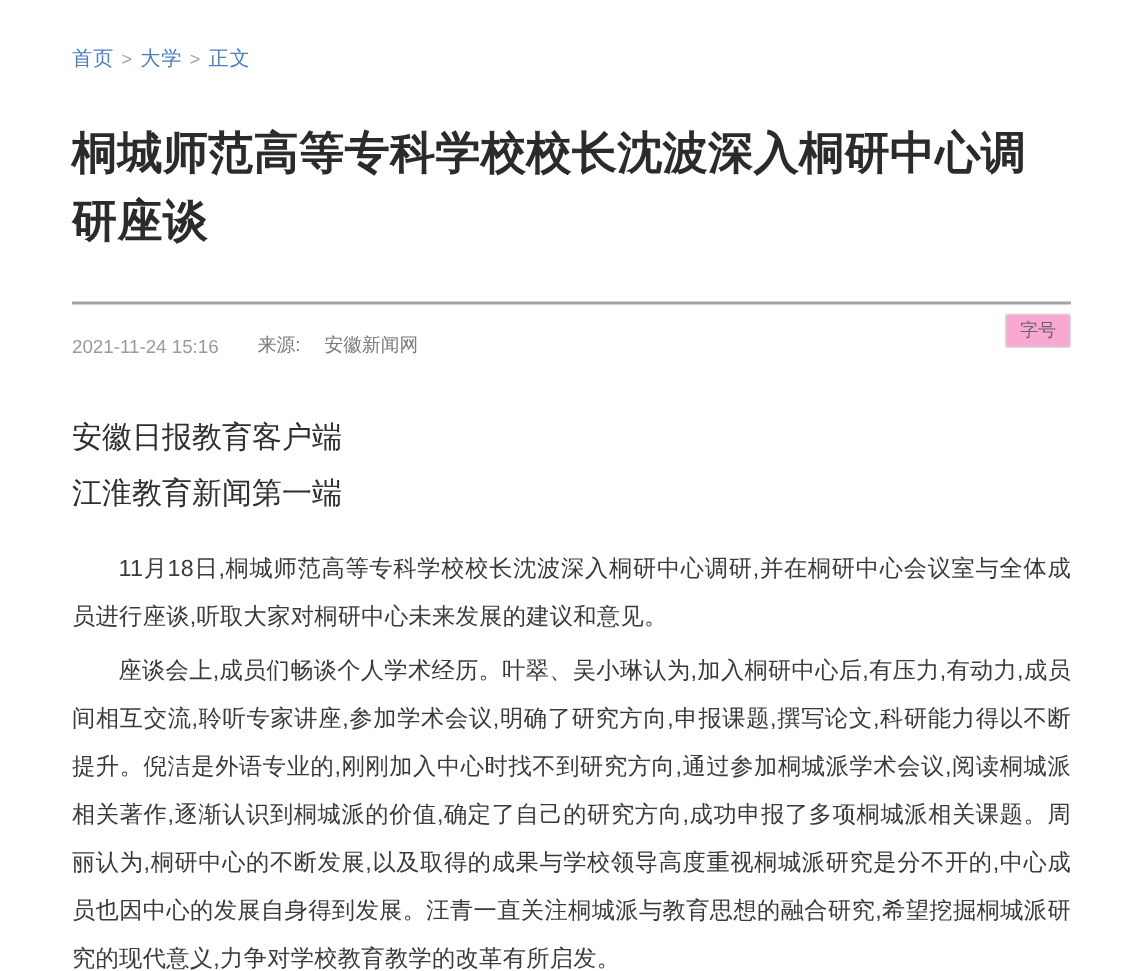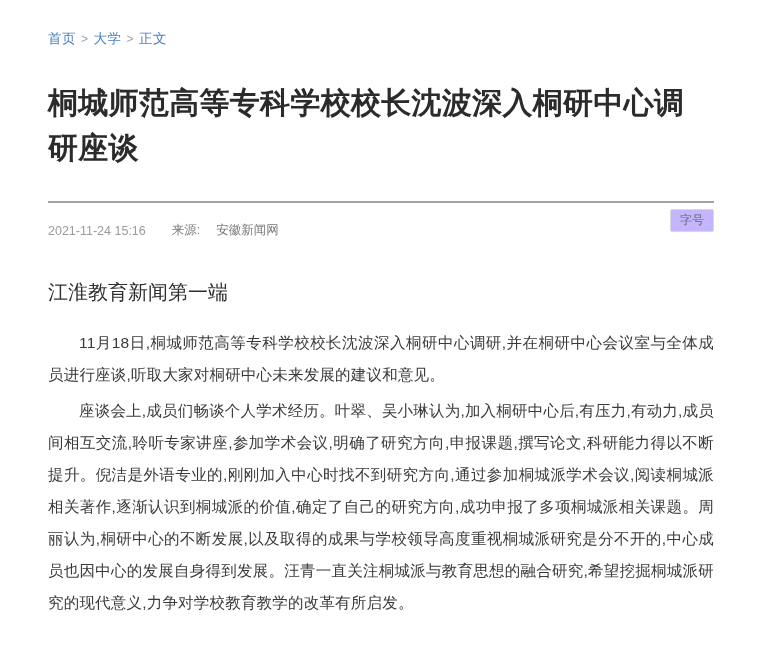--- a/index.html
+++ b/index.html
@@ -75,21 +75,21 @@
   .fontsize-box {
     position: absolute;
     right: 0;
     top: 6px;
     border: 1px solid #d8d8d8;
     border-radius: 2px;
     font-size: 12px;
     color: #666666;
     padding: 4px 9px;
     line-height: 1.1;
-    background: #c4b5fd;
+    background: #f9a8d4;
   }
   
   .lead-row {
     margin-top: 22px;
     display: flex;
     align-items: flex-start;
     justify-content: space-between;
   }
   .lead-text {
     font-size: 20px;
@@ -163,20 +163,21 @@
 
   <div class="meta-bar">
     <span class="meta-date">2021-11-24 15:16</span>
     <span class="meta-source">来源:</span>
     <span class="meta-source" style="margin-left:16px;">安徽新闻网</span>
     <div class="fontsize-box">字号</div>
   </div>
 
   <div class="lead-row">
     <div class="lead-text">
+      <div>安徽日报教育客户端</div>
       <div>江淮教育新闻第一端</div>
     </div>
   </div>
 
   <div class="body-text">
     <p>11月18日,桐城师范高等专科学校校长沈波深入桐研中心调研,并在桐研中心会议室与全体成员进行座谈,听取大家对桐研中心未来发展的建议和意见。</p>
     <p>座谈会上,成员们畅谈个人学术经历。叶翠、吴小琳认为,加入桐研中心后,有压力,有动力,成员间相互交流,聆听专家讲座,参加学术会议,明确了研究方向,申报课题,撰写论文,科研能力得以不断提升。倪洁是外语专业的,刚刚加入中心时找不到研究方向,通过参加桐城派学术会议,阅读桐城派相关著作,逐渐认识到桐城派的价值,确定了自己的研究方向,成功申报了多项桐城派相关课题。周丽认为,桐研中心的不断发展,以及取得的成果与学校领导高度重视桐城派研究是分不开的,中心成员也因中心的发展自身得到发展。汪青一直关注桐城派与教育思想的融合研究,希望挖掘桐城派研究的现代意义,力争对学校教育教学的改革有所启发。</p>
   </div>
 
 </div>

